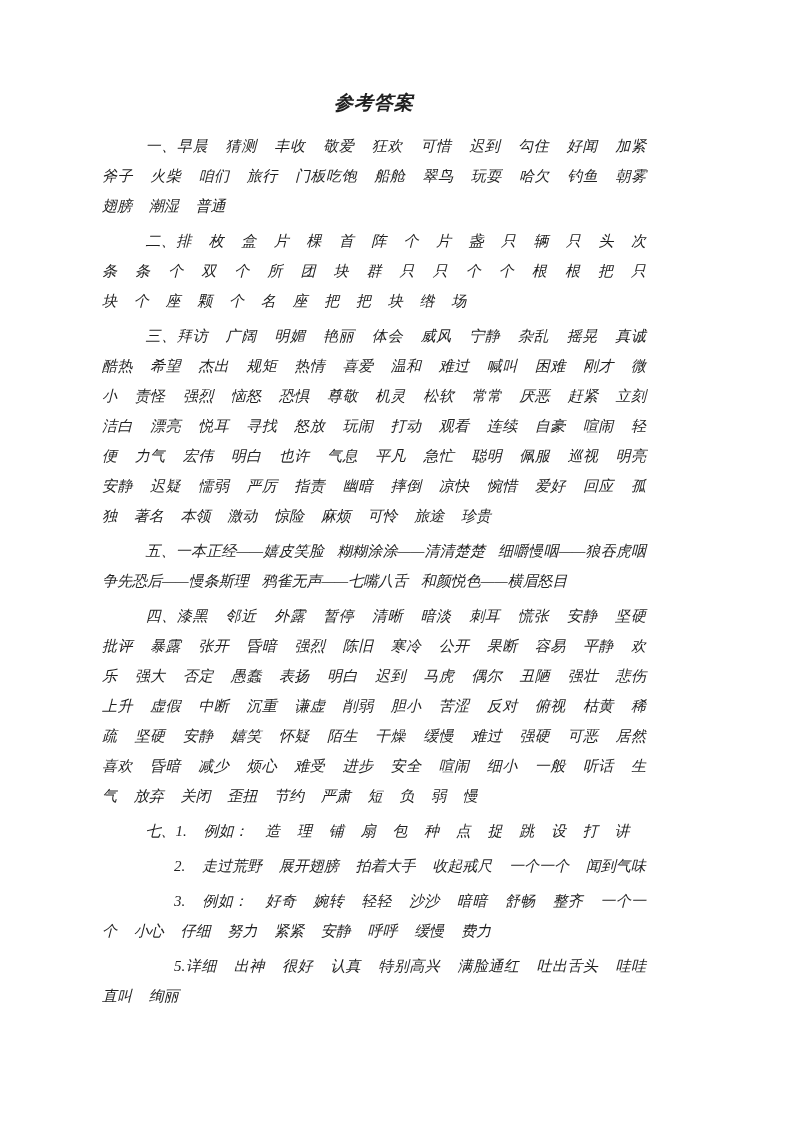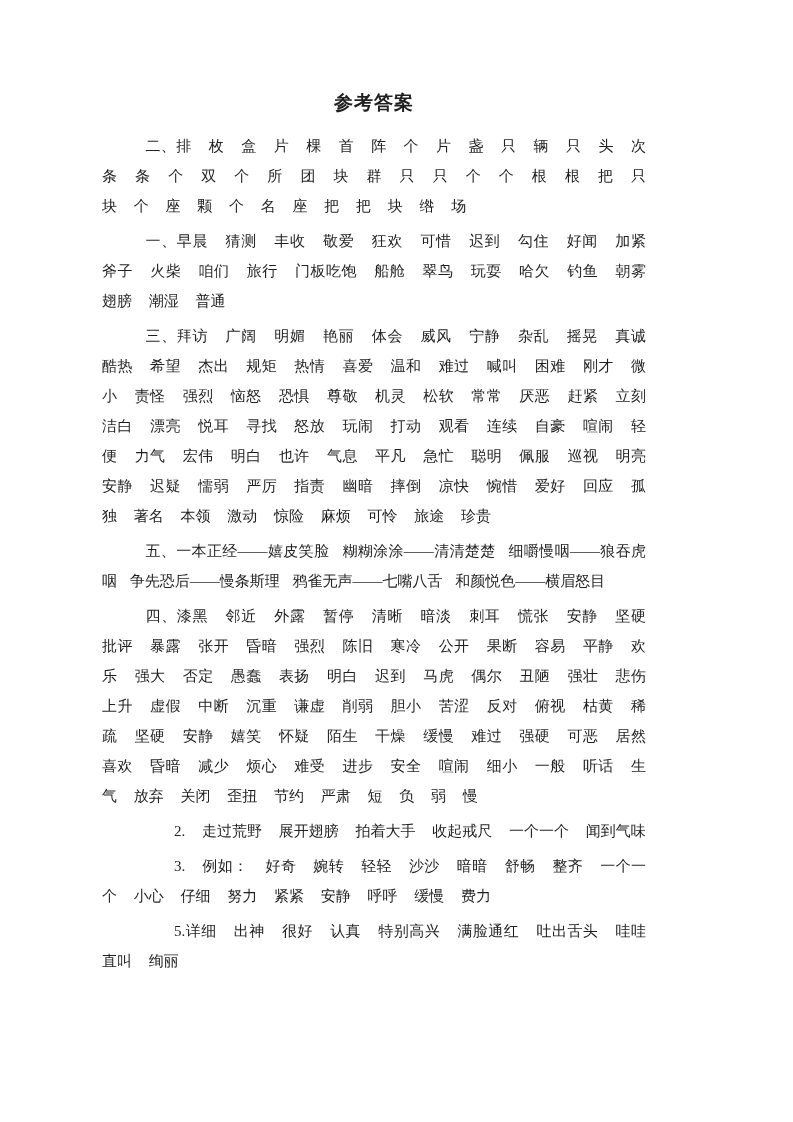--- a/index.html
+++ b/index.html
@@ -5,20 +5,21 @@
   html, body { margin: 0; padding: 0; background: #ffffff; }
   .page {
     width: 708px;
     height: 1122px;
     background: #ffffff;
     color: #1f1f1f;
     font-family: "Liberation Serif", "DejaVu Serif", serif;
     box-sizing: border-box;
     padding: 90px 62px 0 102px;
     overflow: hidden;
+    font-style: italic;
   }
   .doc-title {
     font-size: 19px;
     font-weight: bold;
     text-align: center;
     margin: 0 0 15px 0;
     letter-spacing: 1px;
   }
   .para {
     font-size: 15px;
@@ -32,31 +33,32 @@
   .para.sub { text-indent: 4.8em; }
   .section-label, .item-number { font-size: inherit; }
 </style>
 </head>
 <body>
 
 <div class="page">
 
   <h1 class="doc-title">参考答案</h1>
 
+  <p class="para"><span class="section-label">一、</span><span>早晨 猜测 丰收 敬爱 狂欢 可惜 迟到 勾住 好闻 加紧 斧子 火柴 咱们 旅行 门板吃饱 船舱 翠鸟 玩耍 哈欠 钓鱼 朝雾 翅膀 潮湿 普通</span></p>
+
   <p class="para"><span class="section-label">二、</span><span>排 枚 盒 片 棵 首 阵 个 片 盏 只 辆 只 头 次 条 条 个 双 个 所 团 块 群 只 只 个 个 根 根 把 只 块 个 座 颗 个 名 座 把 把 块 绺 场</span></p>
-
-  <p class="para"><span class="section-label">一、</span><span>早晨 猜测 丰收 敬爱 狂欢 可惜 迟到 勾住 好闻 加紧 斧子 火柴 咱们 旅行 门板吃饱 船舱 翠鸟 玩耍 哈欠 钓鱼 朝雾 翅膀 潮湿 普通</span></p>
 
   <p class="para"><span class="section-label">三、</span><span>拜访 广阔 明媚 艳丽 体会 威风 宁静 杂乱 摇晃 真诚 酷热 希望 杰出 规矩 热情 喜爱 温和 难过 喊叫 困难 刚才 微小 责怪 强烈 恼怒 恐惧 尊敬 机灵 松软 常常 厌恶 赶紧 立刻 洁白 漂亮 悦耳 寻找 怒放 玩闹 打动 观看 连续 自豪 喧闹 轻便 力气 宏伟 明白 也许 气息 平凡 急忙 聪明 佩服 巡视 明亮 安静 迟疑 懦弱 严厉 指责 幽暗 摔倒 凉快 惋惜 爱好 回应 孤独 著名 本领 激动 惊险 麻烦 可怜 旅途 珍贵</span></p>
 
   <p class="para pairs"><span class="section-label">五、</span><span>一本正经——嬉皮笑脸 糊糊涂涂——清清楚楚 细嚼慢咽——狼吞虎咽 争先恐后——慢条斯理 鸦雀无声——七嘴八舌 和颜悦色——横眉怒目</span></p>
 
   <p class="para"><span class="section-label">四、</span><span>漆黑 邻近 外露 暂停 清晰 暗淡 刺耳 慌张 安静 坚硬 批评 暴露 张开 昏暗 强烈 陈旧 寒冷 公开 果断 容易 平静 欢乐 强大 否定 愚蠢 表扬 明白 迟到 马虎 偶尔 丑陋 强壮 悲伤 上升 虚假 中断 沉重 谦虚 削弱 胆小 苦涩 反对 俯视 枯黄 稀疏 坚硬 安静 嬉笑 怀疑 陌生 干燥 缓慢 难过 强硬 可恶 居然 喜欢 昏暗 减少 烦心 难受 进步 安全 喧闹 细小 一般 听话 生气 放弃 关闭 歪扭 节约 严肃 短 负 弱 慢</span></p>
 
 
+  <p class="para"><span class="section-label">七、</span><span class="item-number">1.</span> <span>例如： 造 理 铺 扇 包 种 点 捉 跳 设 打 讲</span></p>
 
   <p class="para sub"><span class="item-number">2.</span> <span>走过荒野 展开翅膀 拍着大手 收起戒尺 一个一个 闻到气味</span></p>
 
   <p class="para sub"><span class="item-number">3.</span> <span>例如： 好奇 婉转 轻轻 沙沙 暗暗 舒畅 整齐 一个一个 小心 仔细 努力 紧紧 安静 呼呼 缓慢 费力</span></p>
 
 
   <p class="para sub"><span class="item-number">5.</span><span>详细 出神 很好 认真 特别高兴 满脸通红 吐出舌头 哇哇直叫 绚丽</span></p>
 
 </div>
 

